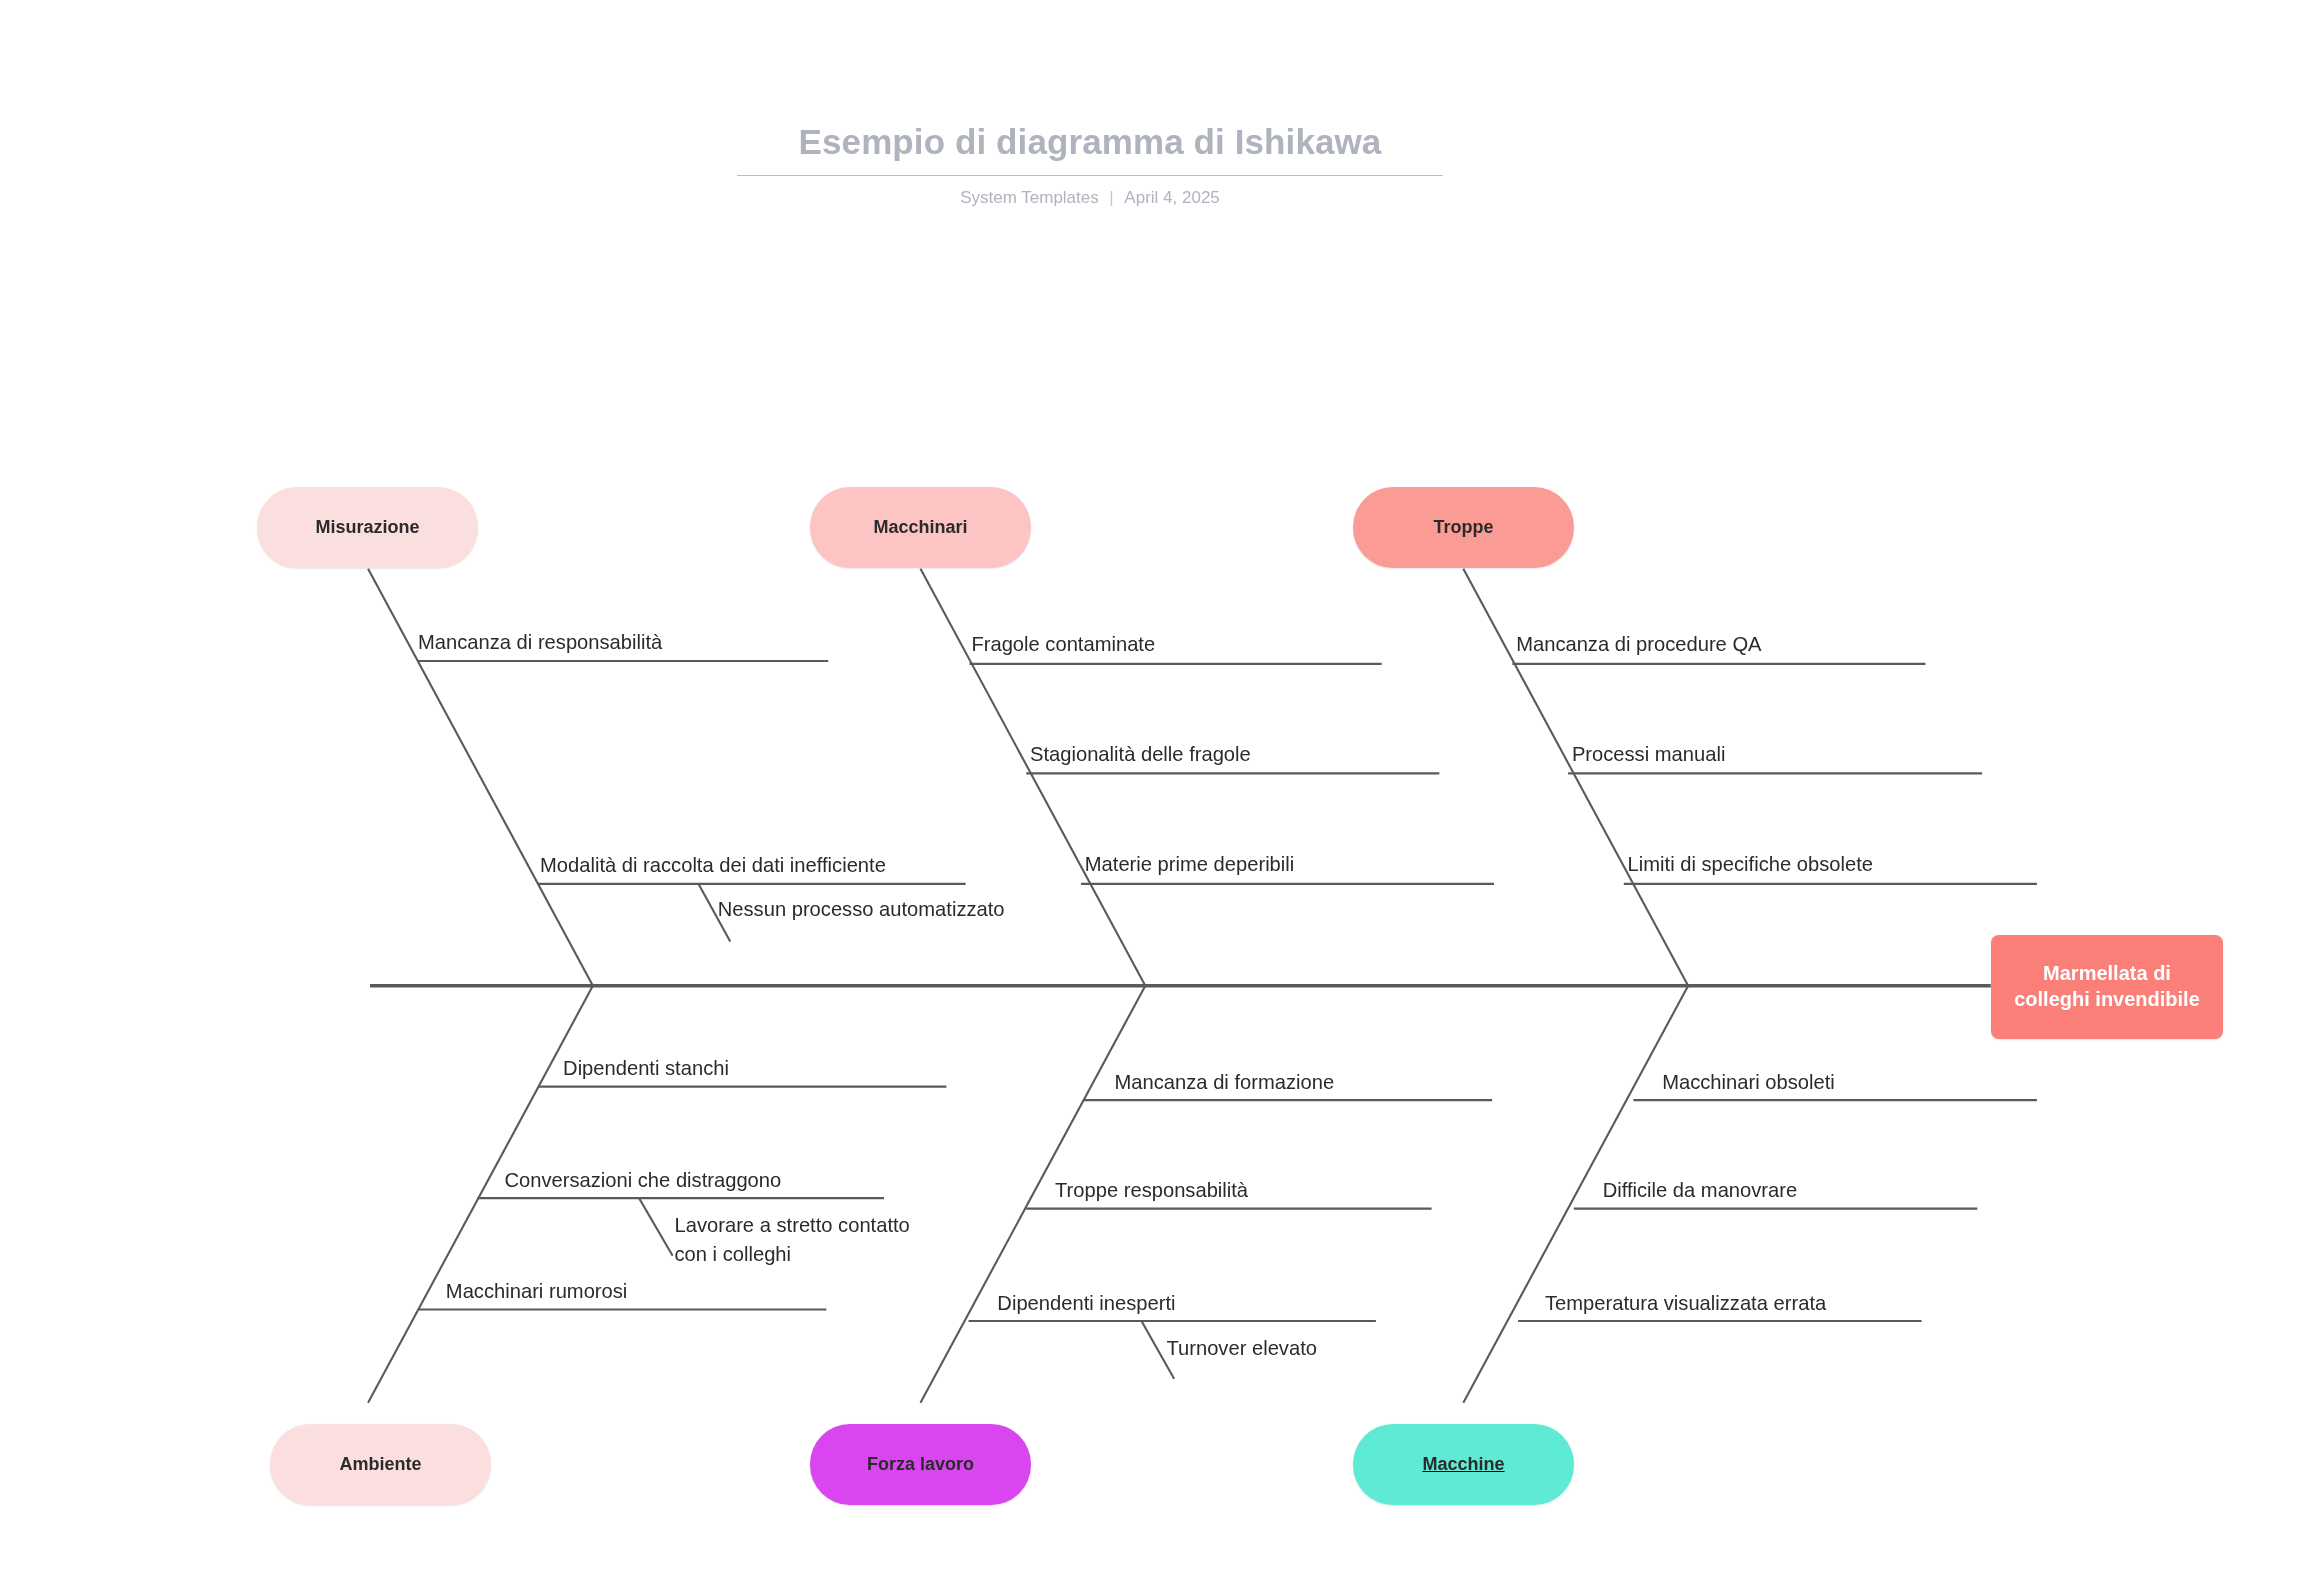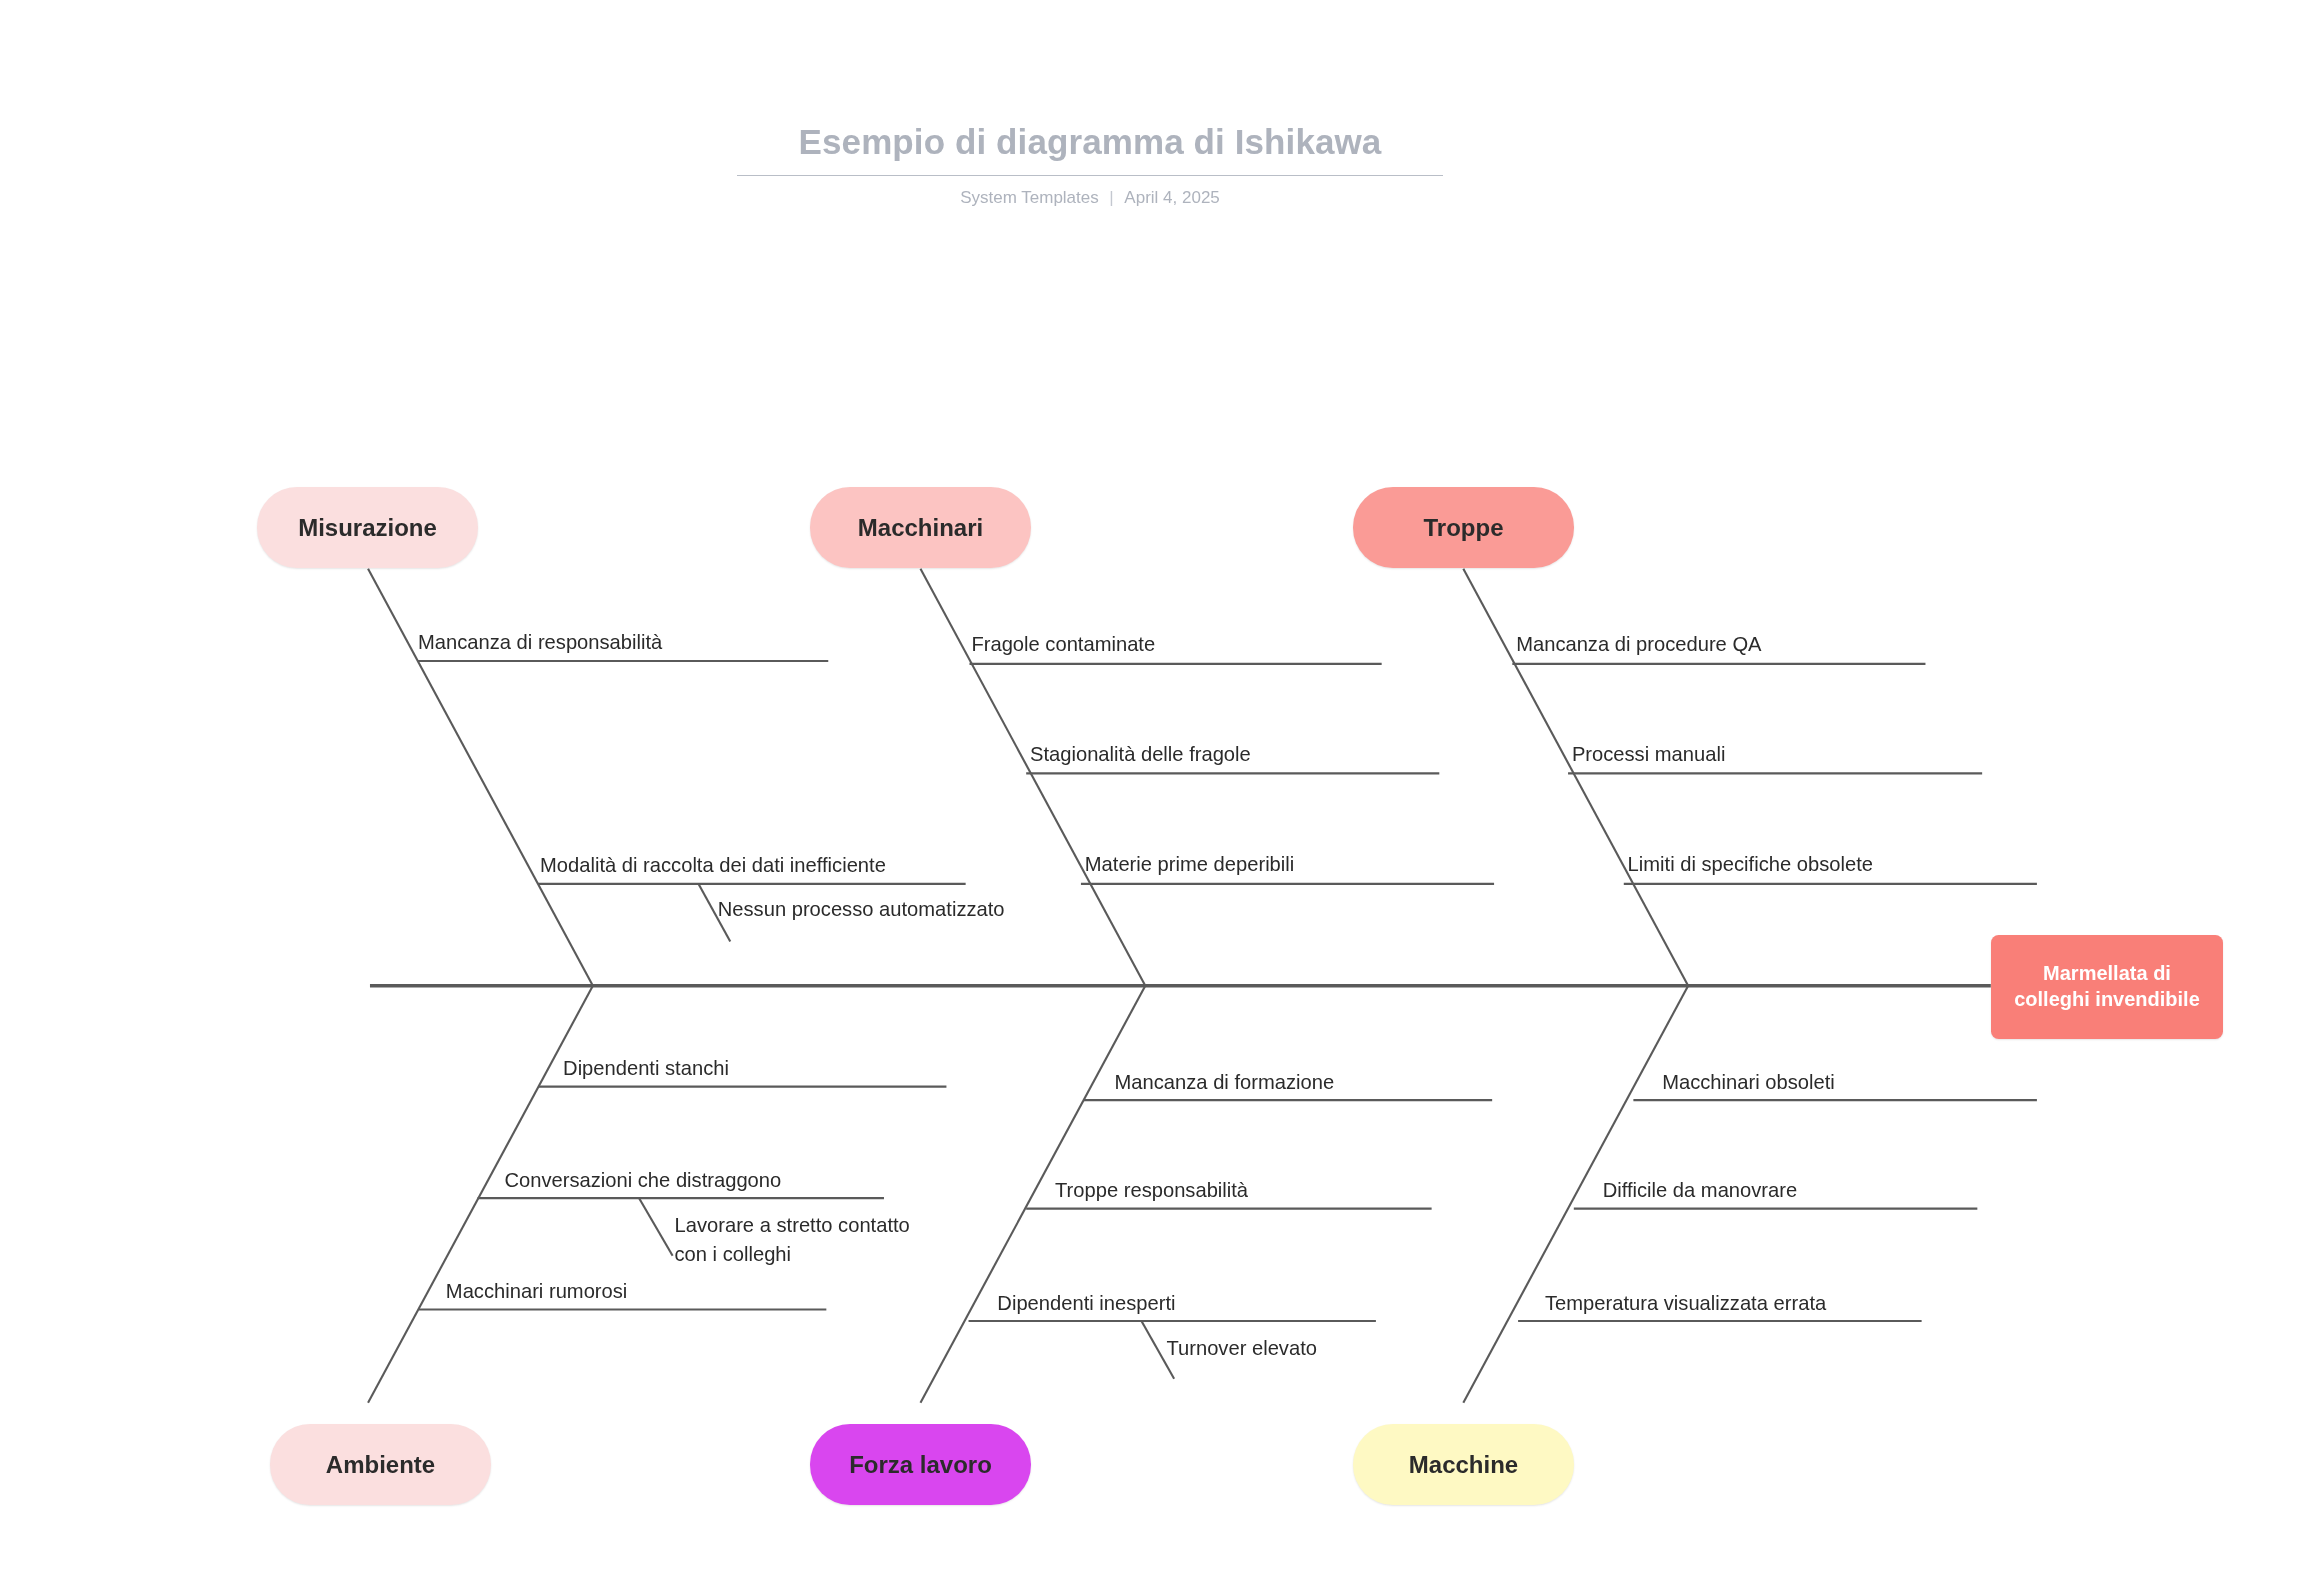--- a/index.html
+++ b/index.html
@@ -70,21 +70,21 @@
     width: 221px;
     height: 81px;
     border-radius: 40px;
     display: flex;
     align-items: center;
     justify-content: center;
     box-sizing: border-box;
     box-shadow: 0 1px 1.9px rgba(0,0,0,0.10);
   }
   .cat-pill span {
-    font-size: 24px;
+    font-size: 18px;
     font-weight: bold;
     color: #2b2b2b;
     text-align: center;
     line-height: 1.15;
   }
 
   
   #effect-box {
     position: absolute;
     left: 1991px;
@@ -201,20 +201,20 @@
 </div>
 
 <div class="cat-pill" id="pill-ambiente" style="left:270px; top:1424px; background:#fbdfdf;">
   <span>Ambiente</span>
 </div>
 
 <div class="cat-pill" id="pill-forza-lavoro" style="left:810px; top:1424px; background:#d946ef;">
   <span>Forza lavoro</span>
 </div>
 
-<div class="cat-pill" id="pill-macchine" style="left:1353px; top:1424px; background:#fef9c3;">
+<div class="cat-pill" id="pill-macchine" style="left:1353px; top:1424px; background:#5eead4;text-decoration:underline;">
   <span>Macchine</span>
 </div>
 
 <div id="effect-box" style="background:#f97f78;">
   <span><span>Marmellata di</span><br><span>colleghi invendibile</span></span>
 </div>
 
 
 </body></html>

